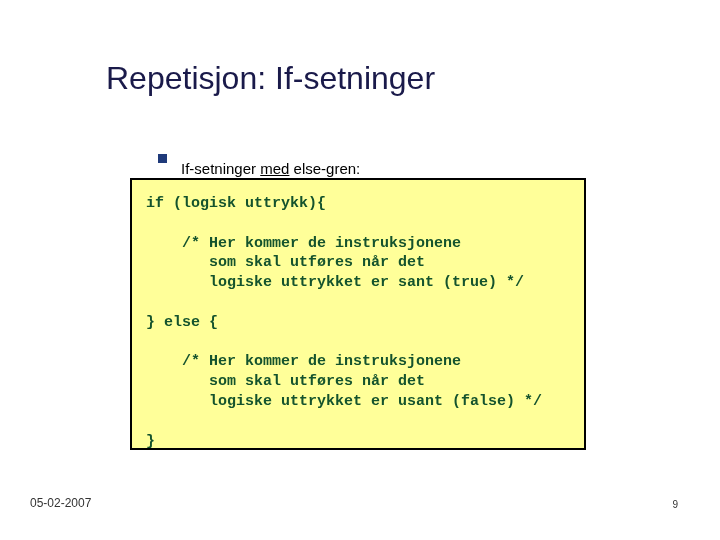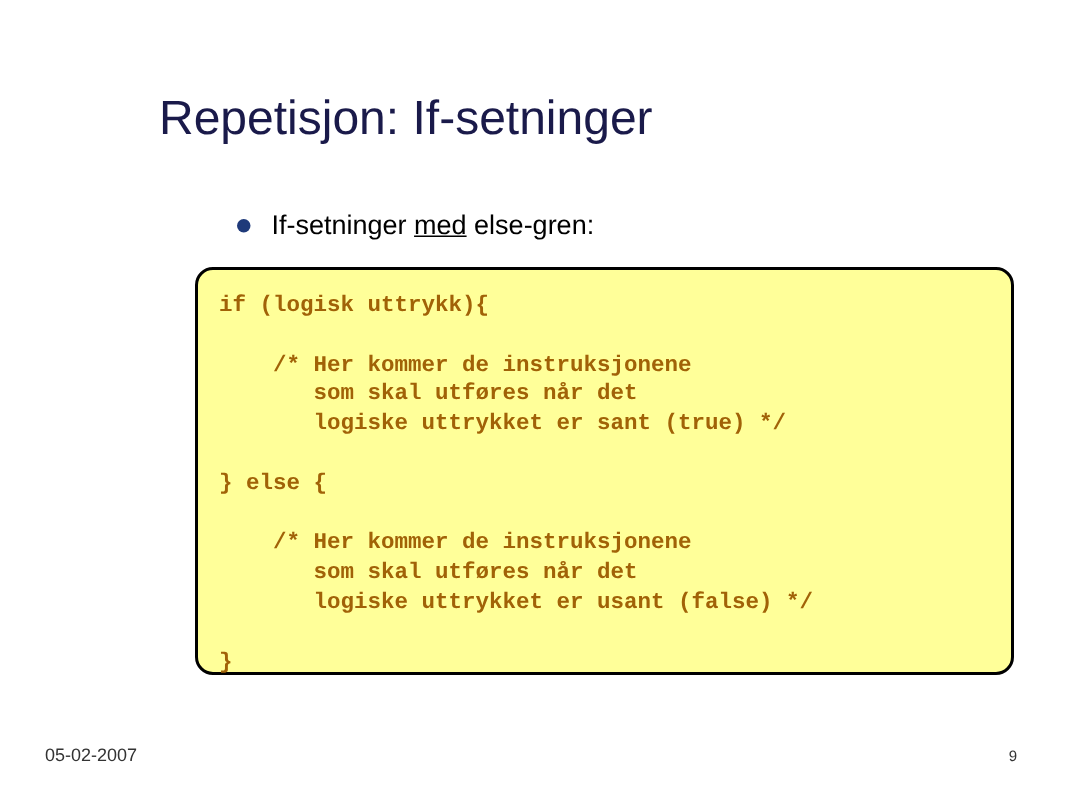--- a/index.html
+++ b/index.html
@@ -1,15 +1,15 @@
 <!DOCTYPE html>
 <html><head>
 <meta charset="utf-8">
 <style>
-  * { margin: 0; padding: 0; box-sizing: border-box; border-radius: 12px; }
+  * { margin: 0; padding: 0; box-sizing: border-box; }
   html, body { width: 720px; height: 540px; background: #ffffff; font-family: Verdana, Arial, sans-serif; }
   .slide {
     width: 720px;
     height: 540px;
     position: relative;
     padding: 0;
   }
   .title {
     position: absolute;
     top: 60px;
@@ -27,39 +27,40 @@
     align-items: center;
     gap: 14px;
   }
   .bullet {
     width: 9px;
     height: 9px;
     background: #1f3a7a;
     flex-shrink: 0;
   }
   .bullet-text {
-    font-size: 18px;
+    font-size: 15px;
     color: #000;
     font-family: Verdana, Arial, sans-serif;
+    margin-top: 20px;
   }
   .codebox {
     position: absolute;
     top: 178px;
     left: 130px;
-    width: 546px;
+    width: 456px;
     height: 272px;
     background: #ffff99;
     border: 2px solid #000;
     padding: 14px 14px;
     font-family: "Courier New", Courier, monospace;
     font-size: 15px;
     font-weight: bold;
     line-height: 1.32;
     white-space: pre;
-    color: #a16207;
+    color: #14532d;
   }
   .footer-left {
     position: absolute;
     bottom: 30px;
     left: 30px;
     font-size: 12px;
     color: #333;
     font-family: Arial, sans-serif;
   }
   .footer-right {

